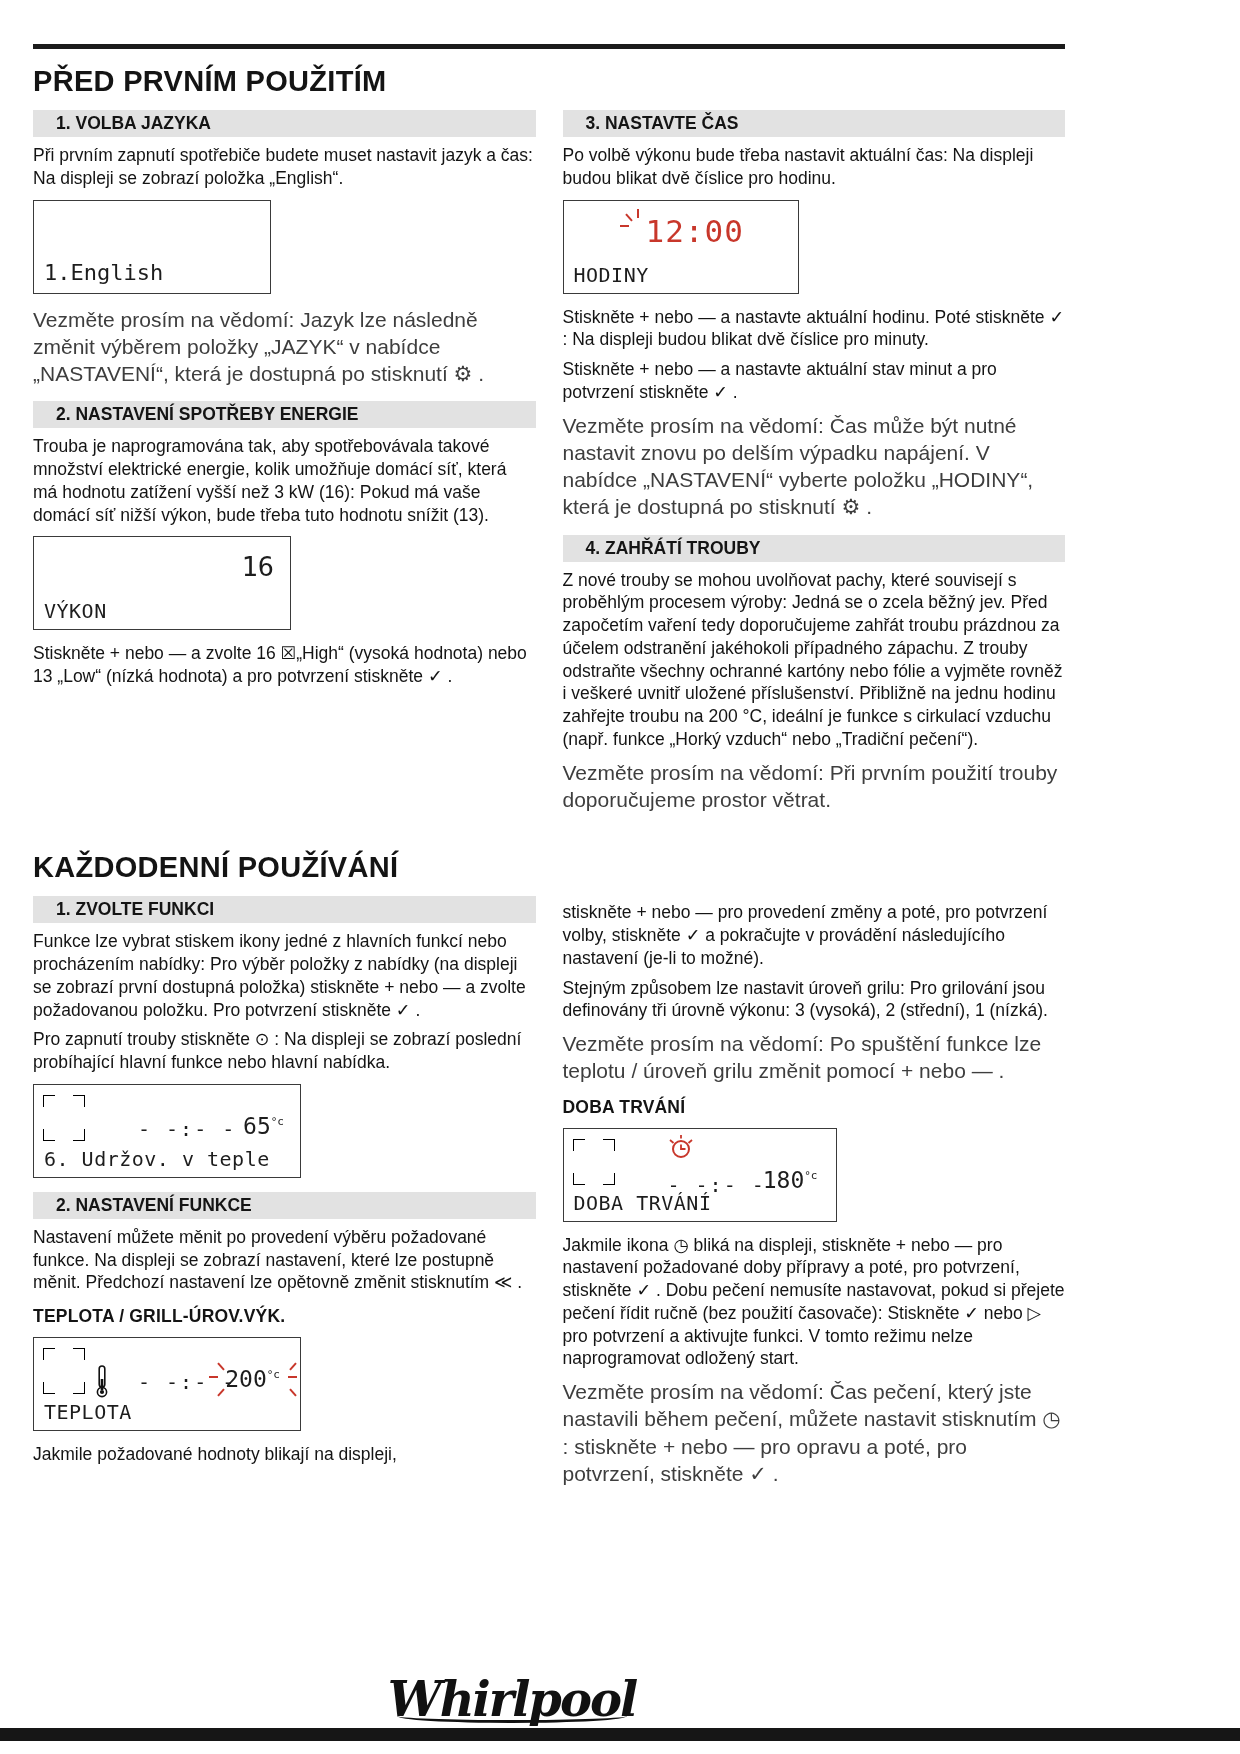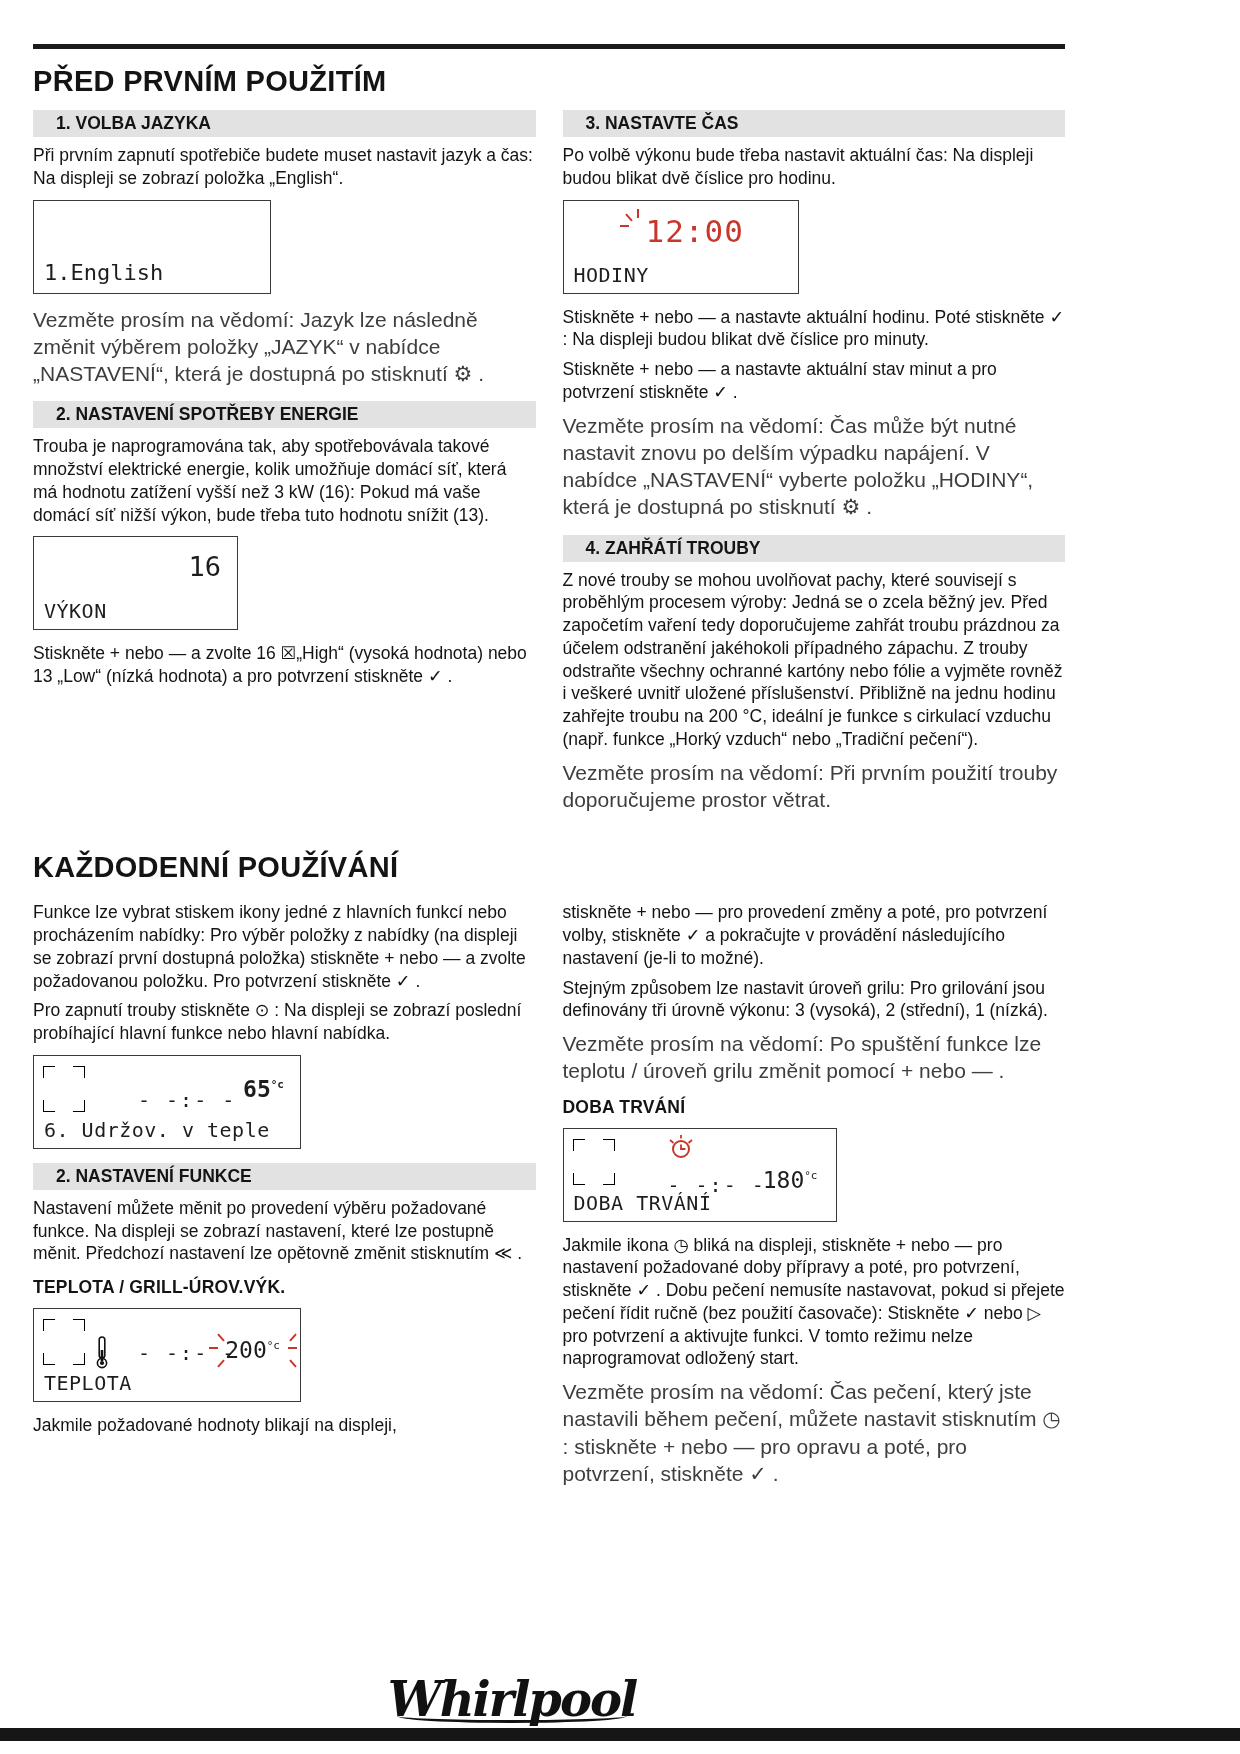--- a/index.html
+++ b/index.html
@@ -17,21 +17,21 @@
   p.body{font-size:17.5px;line-height:1.3;margin:5px 0 7px;}
   p.note{font-size:21px;line-height:1.3;color:#3e3e3e;margin:8px 0;}
   .subhead{font-weight:bold;font-size:17.5px;margin:12px 0 6px;letter-spacing:.2px;}
 
   
   .display{border:1px solid #3a3a3a;height:94px;position:relative;margin:10px 0 12px;background:#fff;}
   .seg{font-family:"DejaVu Sans Mono",monospace;color:#1d1d1d;}
   .d-label{position:absolute;left:10px;bottom:6px;font-size:20px;letter-spacing:.5px;}
   .d-lang{width:238px;}
   .d-lang-val{position:absolute;left:10px;bottom:8px;font-size:22px;}
-  .d-power{width:205px;padding-left:7px;}
+  .d-power{width:258px;padding-left:7px;}
   .d-power-val{position:absolute;right:16px;top:14px;font-size:27px;}
   .d-clock{width:236px;}
   .d-clock-val{position:absolute;left:82px;top:12px;font-size:31px;color:#c8372b;letter-spacing:1px;}
   .d-daily{width:268px;}
   .d-doba{width:274px;}
   .d-time{position:absolute;font-size:20px;letter-spacing:2px;}
   .d-temp{position:absolute;font-size:23px;}
   .d-temp .seg{font-size:23px;}
   .d-temp .d-unit{font-size:11px;vertical-align:super;letter-spacing:0;}
   .func-square{position:absolute;left:9px;top:10px;width:42px;height:46px;
@@ -113,27 +113,28 @@
         <p class="body">Z nové trouby se mohou uvolňovat pachy, které souvisejí s proběhlým procesem výroby: Jedná se o zcela běžný jev. Před započetím vaření tedy doporučujeme zahřát troubu prázdnou za účelem odstranění jakéhokoli případného zápachu. Z trouby odstraňte všechny ochranné kartóny nebo fólie a vyjměte rovněž i veškeré uvnitř uložené příslušenství. Přibližně na jednu hodinu zahřejte troubu na 200 °C, ideální je funkce s cirkulací vzduchu (např. funkce „Horký vzduch“ nebo „Tradiční pečení“).</p>
         <p class="note">Vezměte prosím na vědomí: Při prvním použití trouby doporučujeme prostor větrat.</p>
       </div>
     </div>
 
     <h1 class="doc-title second">KAŽDODENNÍ POUŽÍVÁNÍ</h1>
 
     <div class="cols">
       <div class="col">
 
+        <div class="sec-header">1. ZVOLTE FUNKCI</div>
         <p class="body">Funkce lze vybrat stiskem ikony jedné z hlavních funkcí nebo procházením nabídky: Pro výběr položky z nabídky (na displeji se zobrazí první dostupná položka) stiskněte + nebo — a zvolte požadovanou položku. Pro potvrzení stiskněte ✓ .</p>
         <p class="body">Pro zapnutí trouby stiskněte ⊙ : Na displeji se zobrazí poslední probíhající hlavní funkce nebo hlavní nabídka.</p>
 
         <div class="display d-daily">
           <span class="func-square"></span>
           <span class="seg d-time" style="left:104px;top:32px;">- -:- -</span>
-          <span class="d-temp" style="right:16px;top:20px;font-weight:bold;">
+          <span class="d-temp" style="right:16px;top:28px;">
             <span class="seg">65</span><span class="seg d-unit">°c</span>
           </span>
           <span class="seg d-label">6. Udržov. v teple</span>
         </div>
 
         <div class="sec-header">2. NASTAVENÍ FUNKCE</div>
         <p class="body">Nastavení můžete měnit po provedení výběru požadované funkce. Na displeji se zobrazí nastavení, které lze postupně měnit. Předchozí nastavení lze opětovně změnit stisknutím ≪ .</p>
 
         <div class="subhead">TEPLOTA / GRILL-ÚROV.VÝK.</div>
 

